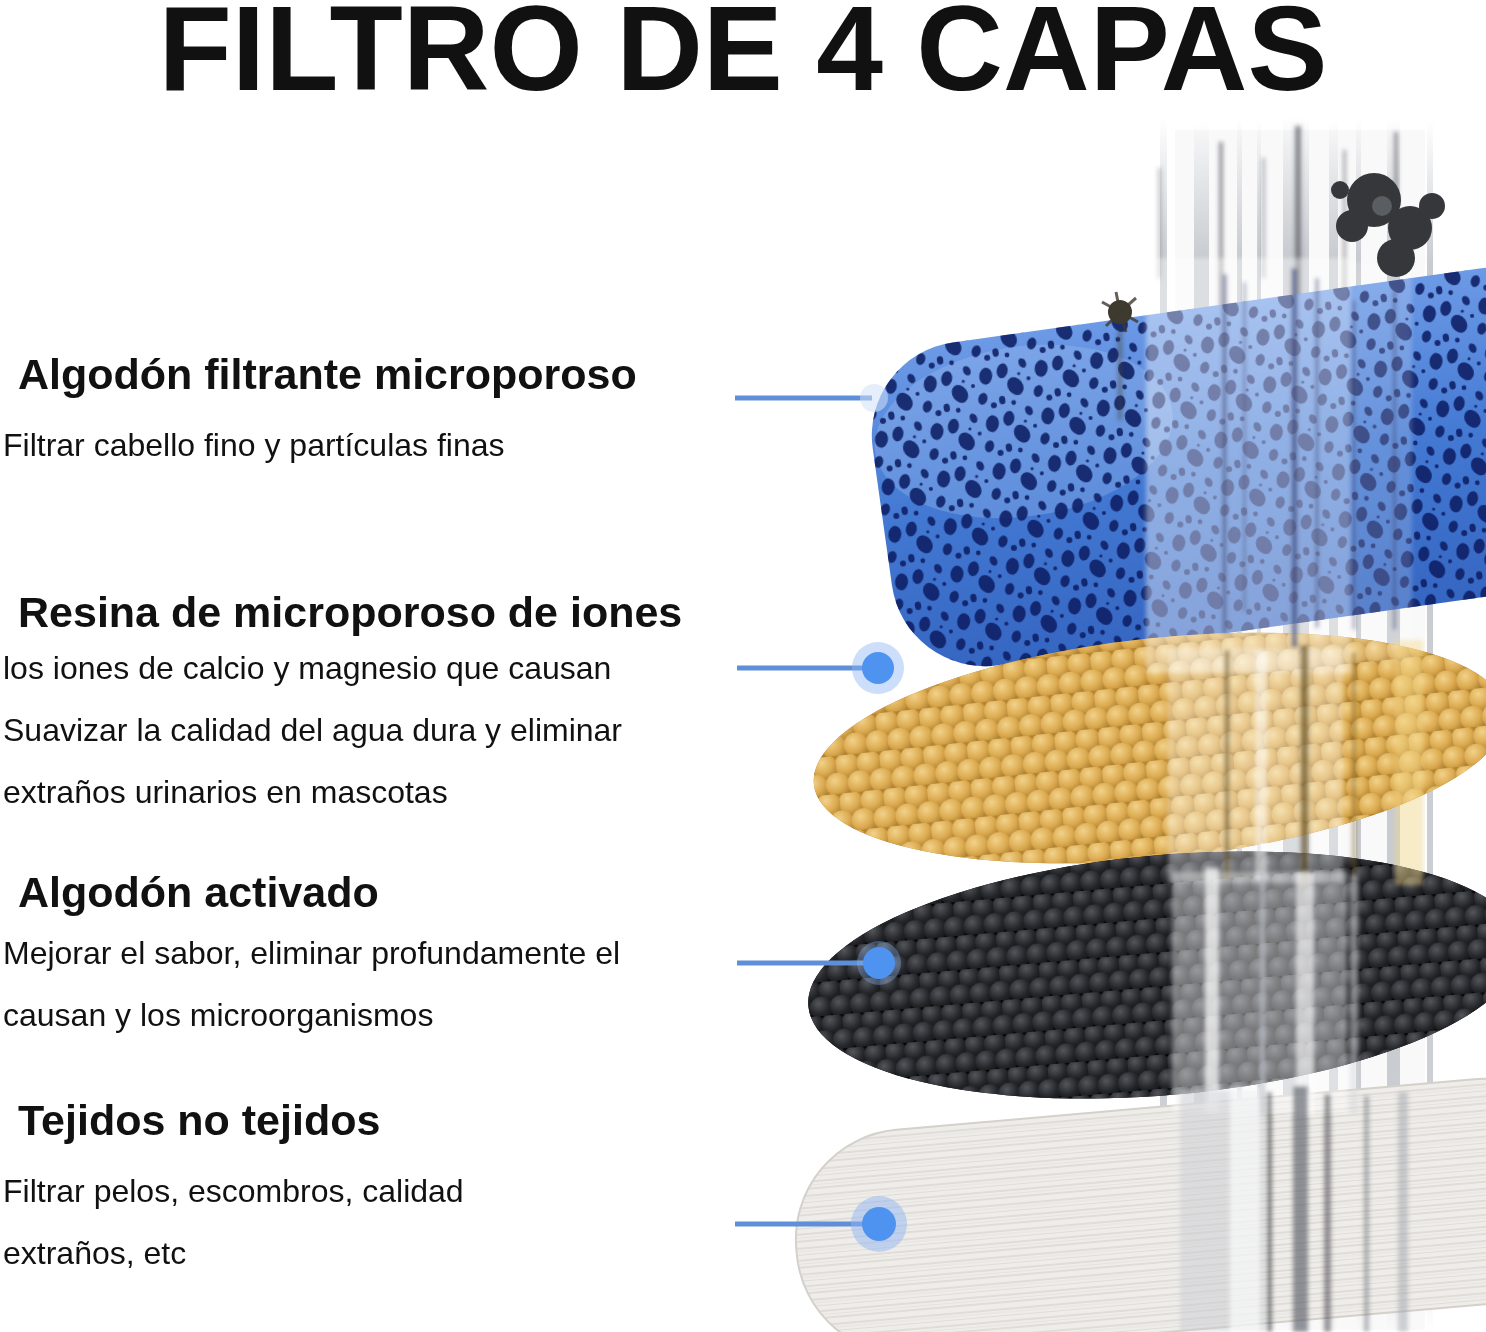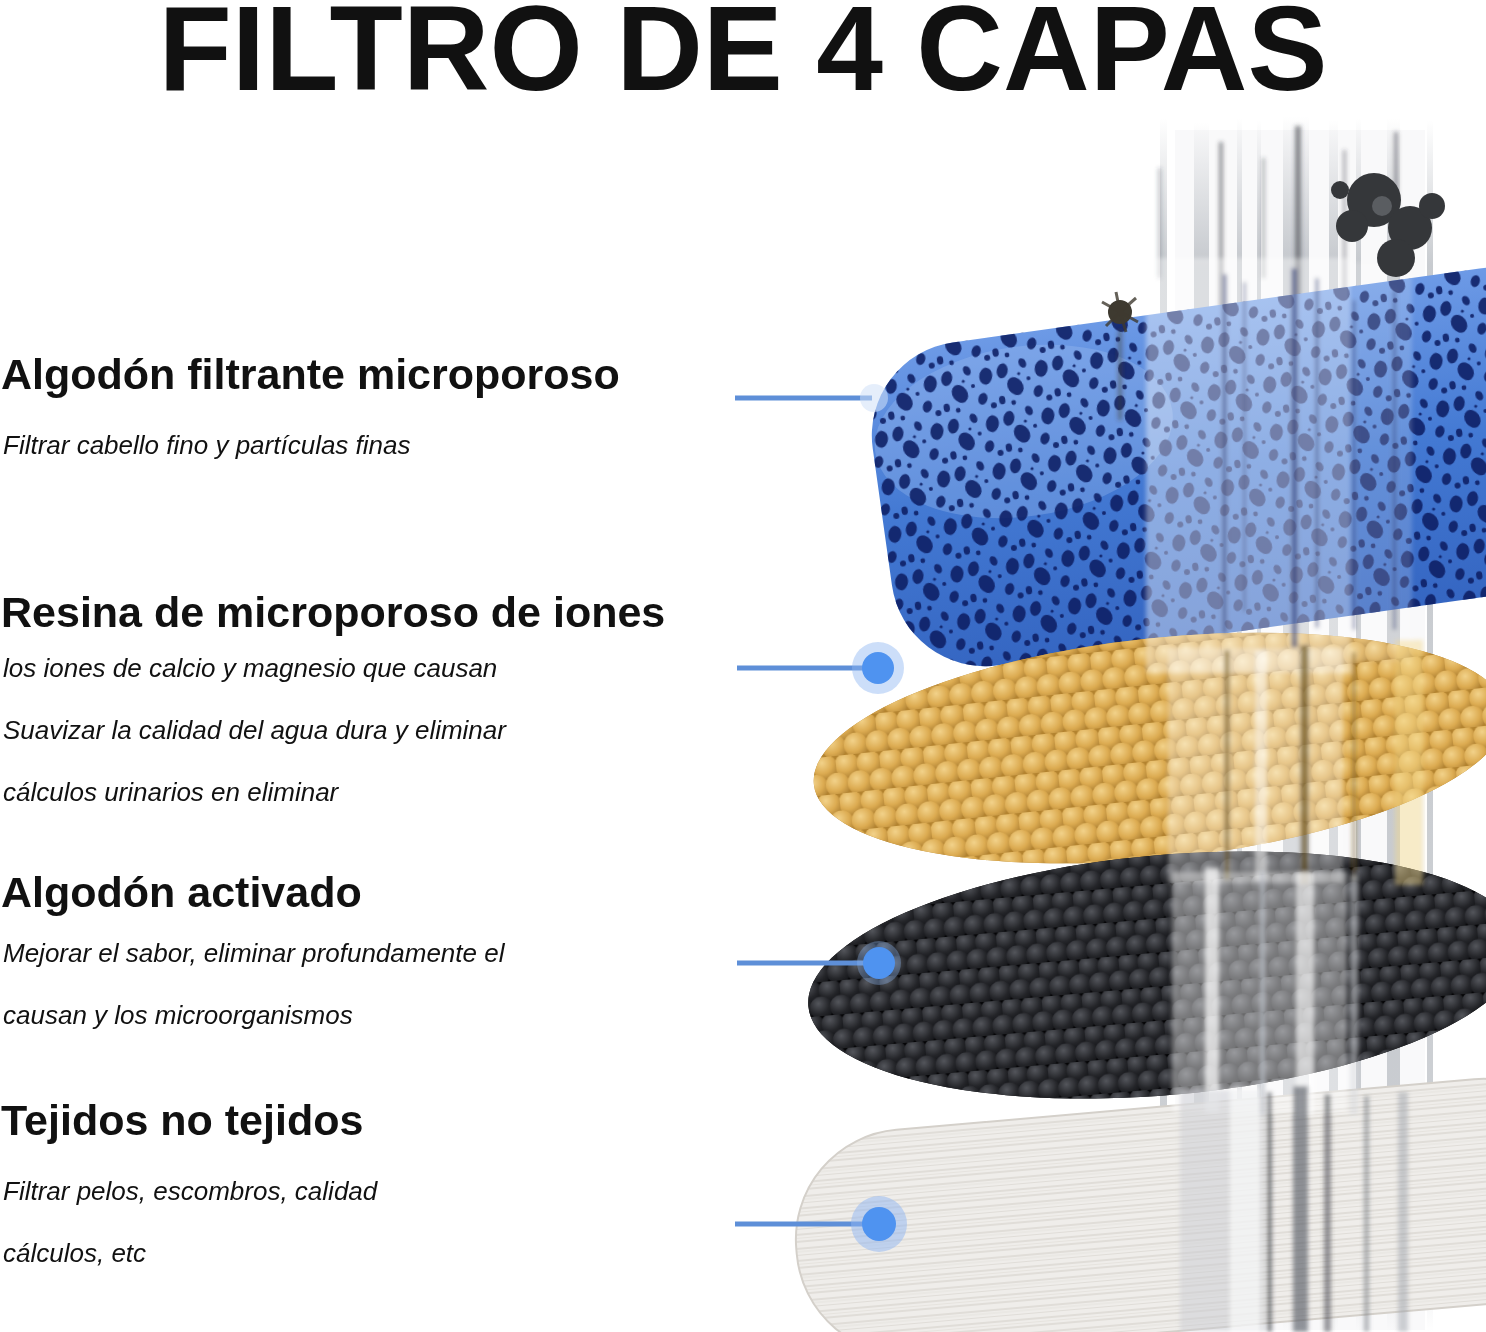--- a/index.html
+++ b/index.html
@@ -7,58 +7,58 @@
     width:1486px;height:1332px;position:relative;overflow:hidden;
     background:#ffffff;color:#111111;
     font-family:"Liberation Sans", sans-serif;
   }
   .title{
     position:absolute;top:-18px;left:0;width:100%;
     text-align:center;font-size:120px;font-weight:bold;line-height:132px;
     white-space:nowrap;letter-spacing:0;z-index:3;
   }
   .heading{
-    position:absolute;left:1px;width:760px;
+    position:absolute;left:18px;width:760px;
     font-size:43px;font-weight:bold;line-height:56px;white-space:nowrap;z-index:3;
   }
   .desc{position:absolute;left:3px;width:760px;z-index:3;}
-  .desc-line{font-size:26px;line-height:62px;white-space:nowrap;font-style:italic;}
+  .desc-line{font-size:32px;line-height:62px;white-space:nowrap;}
   .h1{top:346px}.d1{top:414px}
   .h2{top:584px}.d2{top:637px}
   .h3{top:864px}.d3{top:922px}
   .h4{top:1092px}.d4{top:1160px}
   svg.diagram{position:absolute;inset:0;z-index:1;pointer-events:none;}
 </style>
 </head>
 <body>
 
 <div class="title">FILTRO DE 4 CAPAS</div>
 
 <div class="heading h1">Algodón filtrante microporoso</div>
 <div class="desc d1">
   <div class="desc-line">Filtrar cabello fino y partículas finas</div>
 </div>
 
 <div class="heading h2">Resina de microporoso de iones</div>
 <div class="desc d2">
   <div class="desc-line">los iones de calcio y magnesio que causan</div>
   <div class="desc-line">Suavizar la calidad del agua dura y eliminar</div>
-  <div class="desc-line">cálculos urinarios en eliminar</div>
+  <div class="desc-line">extraños urinarios en mascotas</div>
 </div>
 
 <div class="heading h3">Algodón activado</div>
 <div class="desc d3">
   <div class="desc-line">Mejorar el sabor, eliminar profundamente el</div>
   <div class="desc-line">causan y los microorganismos</div>
 </div>
 
 <div class="heading h4">Tejidos no tejidos</div>
 <div class="desc d4">
   <div class="desc-line">Filtrar pelos, escombros, calidad</div>
-  <div class="desc-line">cálculos, etc</div>
+  <div class="desc-line">extraños, etc</div>
 </div>
 
 <svg class="diagram" viewBox="0 0 1486 1332" width="1486" height="1332" aria-hidden="true">
   <defs>
     <radialGradient id="resinBead" cx="0.38" cy="0.32" r="0.8">
       <stop offset="0" stop-color="#f2d28a"></stop>
       <stop offset="0.55" stop-color="#dcab51"></stop>
       <stop offset="1" stop-color="#a87b2f"></stop>
     </radialGradient>
     <radialGradient id="carbonBead" cx="0.38" cy="0.3" r="0.85">

